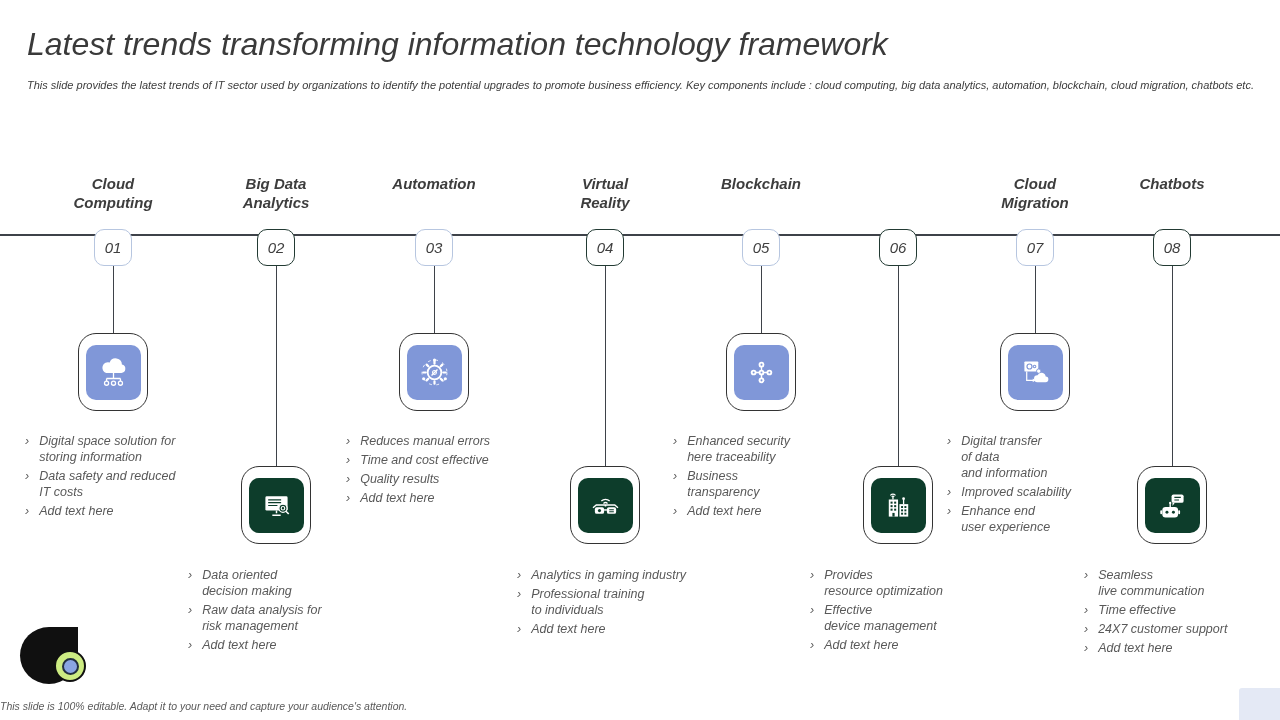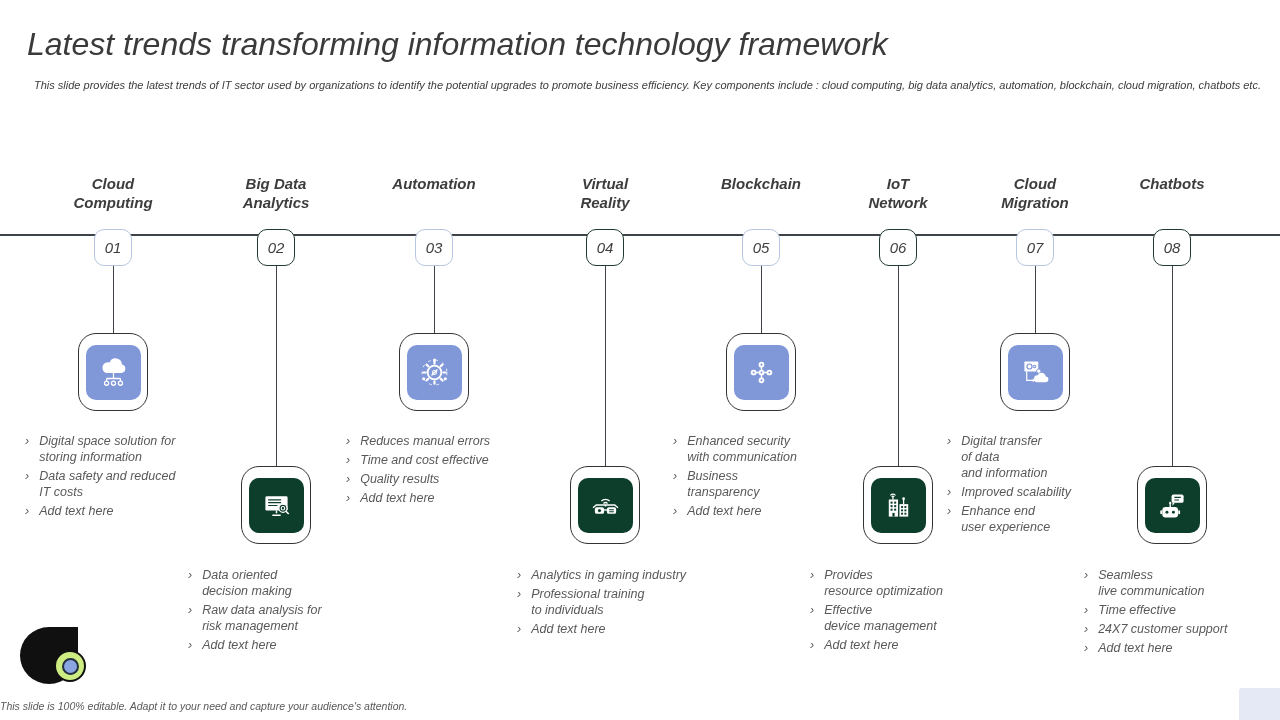--- a/index.html
+++ b/index.html
@@ -1,20 +1,20 @@
 <!DOCTYPE html>
 <html><head>
 <meta charset="utf-8">
 <style>
   html,body{margin:0;padding:0;background:#fff;}
   .slide{position:relative;width:1280px;height:720px;background:#ffffff;overflow:hidden;
          font-family:"Liberation Sans",sans-serif;font-style:italic;}
 
   .title{position:absolute;left:27px;top:26px;font-size:32px;font-weight:400;color:#3a3a3a;letter-spacing:0;}
-  .subtitle{position:absolute;left:27px;top:79px;width:1230px;font-size:11px;color:#3c3c3c;margin-left:7px;}
+  .subtitle{position:absolute;left:27px;top:79px;width:1230px;font-size:11px;color:#3c3c3c;}
 
   .timeline-line{position:absolute;left:0;top:234px;width:1280px;height:1.5px;background:#3e4249;}
 
   .col{position:absolute;top:12px;width:190px;height:720px;}
   .hdr{position:absolute;top:163px;left:0;width:100%;text-align:center;font-weight:bold;
        font-size:15px;line-height:1.25;color:#3d3d3d;white-space:pre-line;}
   .badge{position:absolute;top:217px;left:50%;transform:translateX(-50%);width:38px;height:37px;
          background:#fff;border-radius:10px;display:flex;align-items:center;justify-content:center;
          font-size:15px;color:#3f3f3f;box-sizing:border-box;}
   .col.blue  .badge{border:1.5px solid #b7c6e0;}
@@ -242,37 +242,35 @@
             <circle cx="11.5" cy="20" r="1.1"></circle>
             <circle cx="28.5" cy="20" r="1.1"></circle>
           </g>
         </svg>
       </div>
     </div>
     <ul class="bullets">
       <li>
           <span class="m">›</span>
           <span class="t">Enhanced security
-with communication</span>
+here traceability</span>
         </li>
       <li>
           <span class="m">›</span>
           <span class="t">Business
 transparency</span>
         </li>
       <li>
           <span class="m">›</span>
           <span class="t">Add text here</span>
         </li>
     </ul>
   </div>
 
   <div class="col green" style="left:803px">
-    <div class="hdr">IoT
-Network</div>
     <div class="badge">
         <span>06</span>
       </div>
     <div class="connector"></div>
     <div class="tile">
       <div class="tile-inner">
         <svg viewBox="0 0 40 40" width="37" height="37">
           <path d="M14 13.5V10" stroke="#fff" stroke-width="1.4"></path>
           <path d="M11.2 9a4 4 0 0 1 5.6 0" stroke="#fff" stroke-width="1.2" fill="none"></path>
           <path d="M12.6 10.6a2 2 0 0 1 2.8 0" stroke="#fff" stroke-width="1.2" fill="none"></path>

